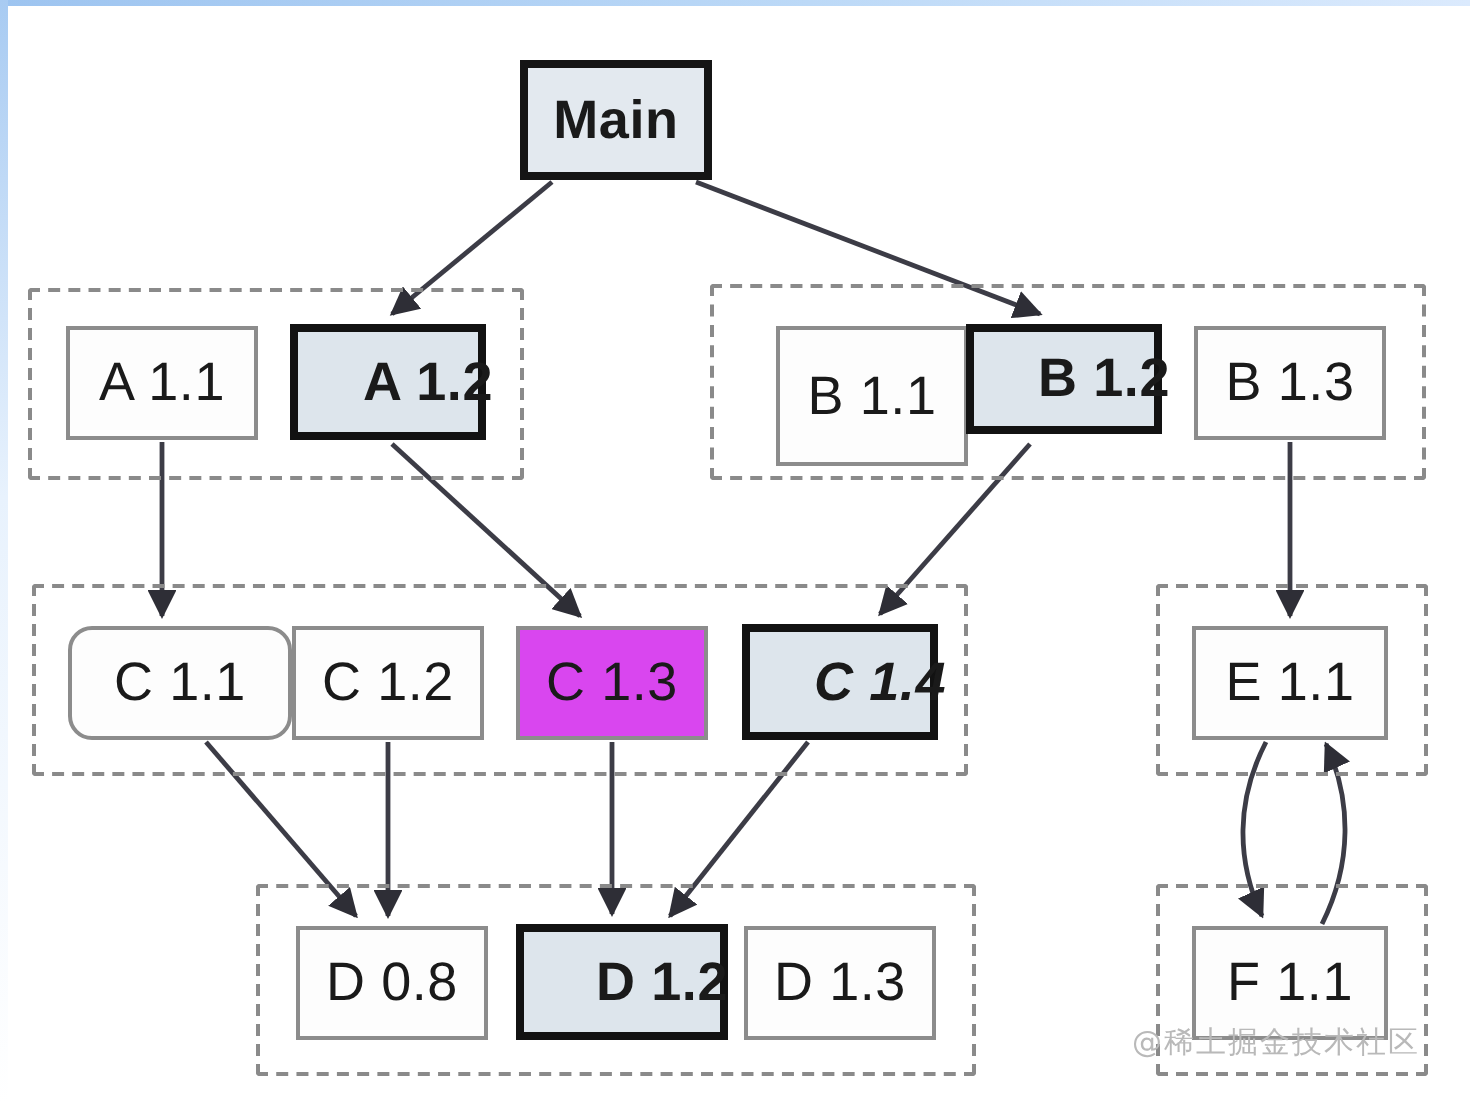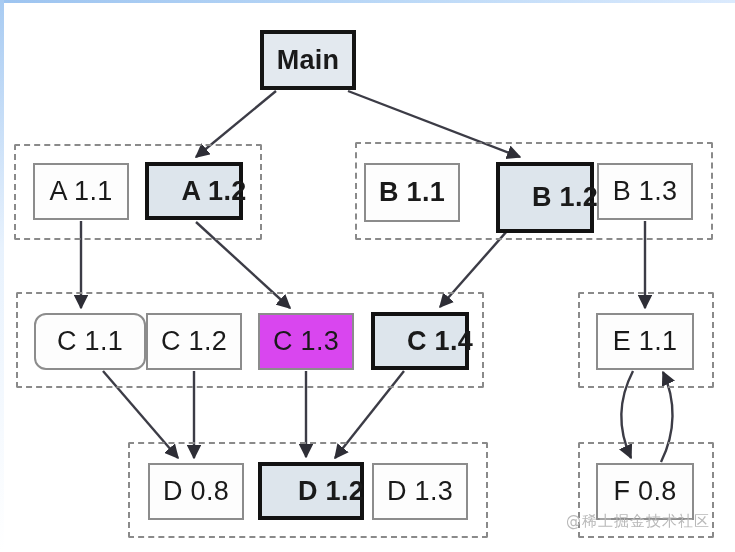--- a/index.html
+++ b/index.html
@@ -134,32 +134,32 @@
   <div class="group" style="left:16px; top:292px; width:468px; height:96px;"></div>
   <div class="group" style="left:578px; top:292px; width:136px; height:96px;"></div>
   <div class="group" style="left:128px; top:442px; width:360px; height:96px;"></div>
   <div class="group" style="left:578px; top:442px; width:136px; height:96px;"></div>
 
   <div class="node root" style="left:260px; top:30px; width:96px; height:60px;">Main</div>
 
   <div class="node" style="left:33px; top:163px; width:96px; height:57px;">A 1.1</div>
   <div class="node sel" style="left:145px; top:162px; width:98px; height:58px;">A 1.2</div>
 
-  <div class="node" style="left:364px; top:163px; width:96px; height:59px;font-weight:bold;">B 1.1</div>
-  <div class="node sel" style="left:496px; top:162px; width:98px; height:71px;">B 1.2</div>
+  <div class="node" style="left:388px; top:163px; width:96px; height:70px;">B 1.1</div>
+  <div class="node sel" style="left:483px; top:162px; width:98px; height:55px;">B 1.2</div>
   <div class="node" style="left:597px; top:163px; width:96px; height:57px;">B 1.3</div>
 
   <div class="node" style="left:34px; top:313px; width:112px; height:57px;border-radius:12px;">C 1.1</div>
   <div class="node" style="left:146px; top:313px; width:96px; height:57px;">C 1.2</div>
   <div class="node soft" style="left:258px; top:313px; width:96px; height:57px;">C 1.3</div>
-  <div class="node sel" style="left:371px; top:312px; width:98px; height:58px;">C 1.4</div>
+  <div class="node sel" style="left:371px; top:312px; width:98px; height:58px;font-style:italic;">C 1.4</div>
 
   <div class="node" style="left:596px; top:313px; width:98px; height:57px;">E 1.1</div>
 
   <div class="node" style="left:148px; top:463px; width:96px; height:57px;">D 0.8</div>
   <div class="node sel" style="left:258px; top:462px; width:106px; height:58px;">D 1.2</div>
   <div class="node" style="left:372px; top:463px; width:96px; height:57px;">D 1.3</div>
 
-  <div class="node" style="left:596px; top:463px; width:98px; height:57px;">F 0.8</div>
+  <div class="node" style="left:596px; top:463px; width:98px; height:57px;">F 1.1</div>
 
   <div id="watermark">@稀土掘金技术社区</div>
 
 </div>
 
 </body></html>

